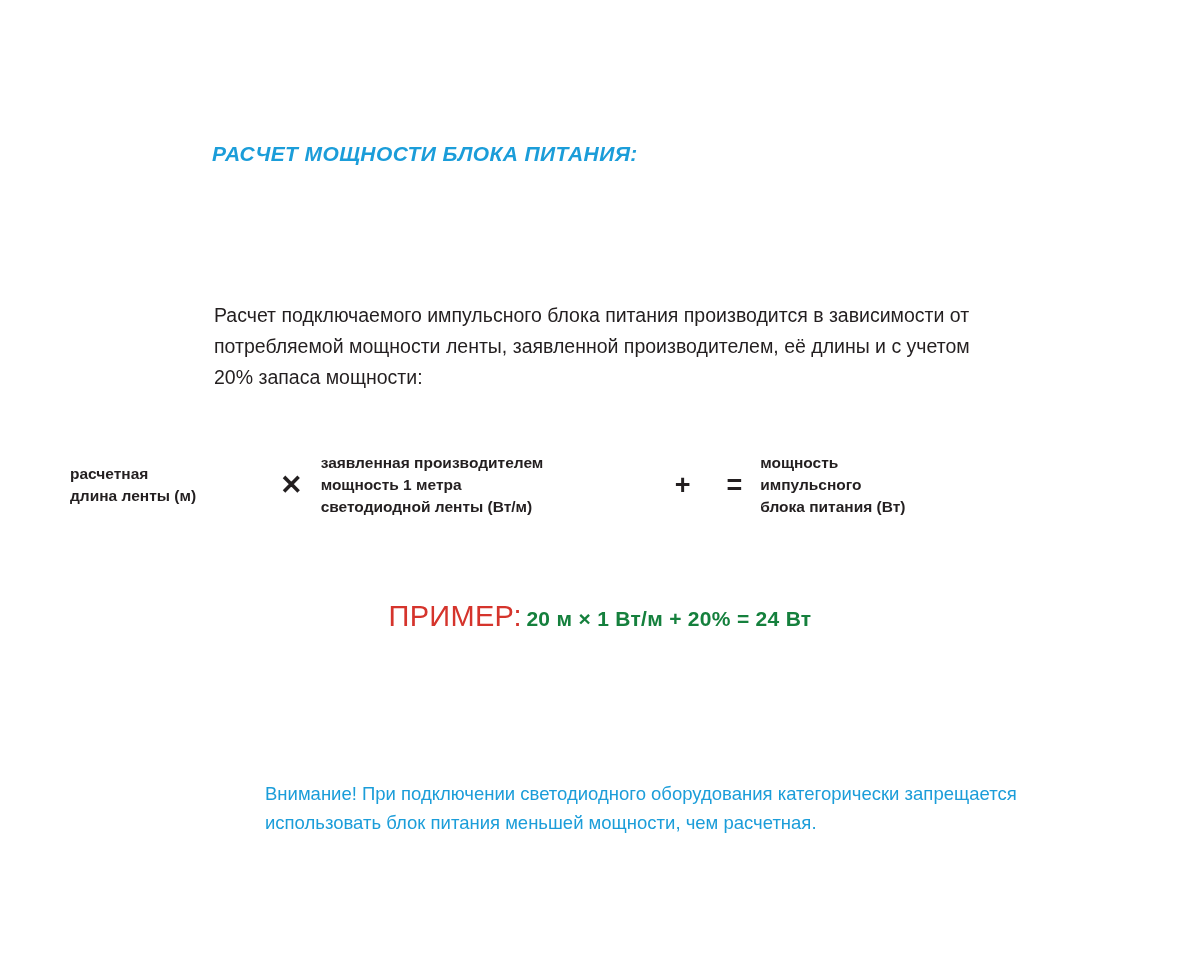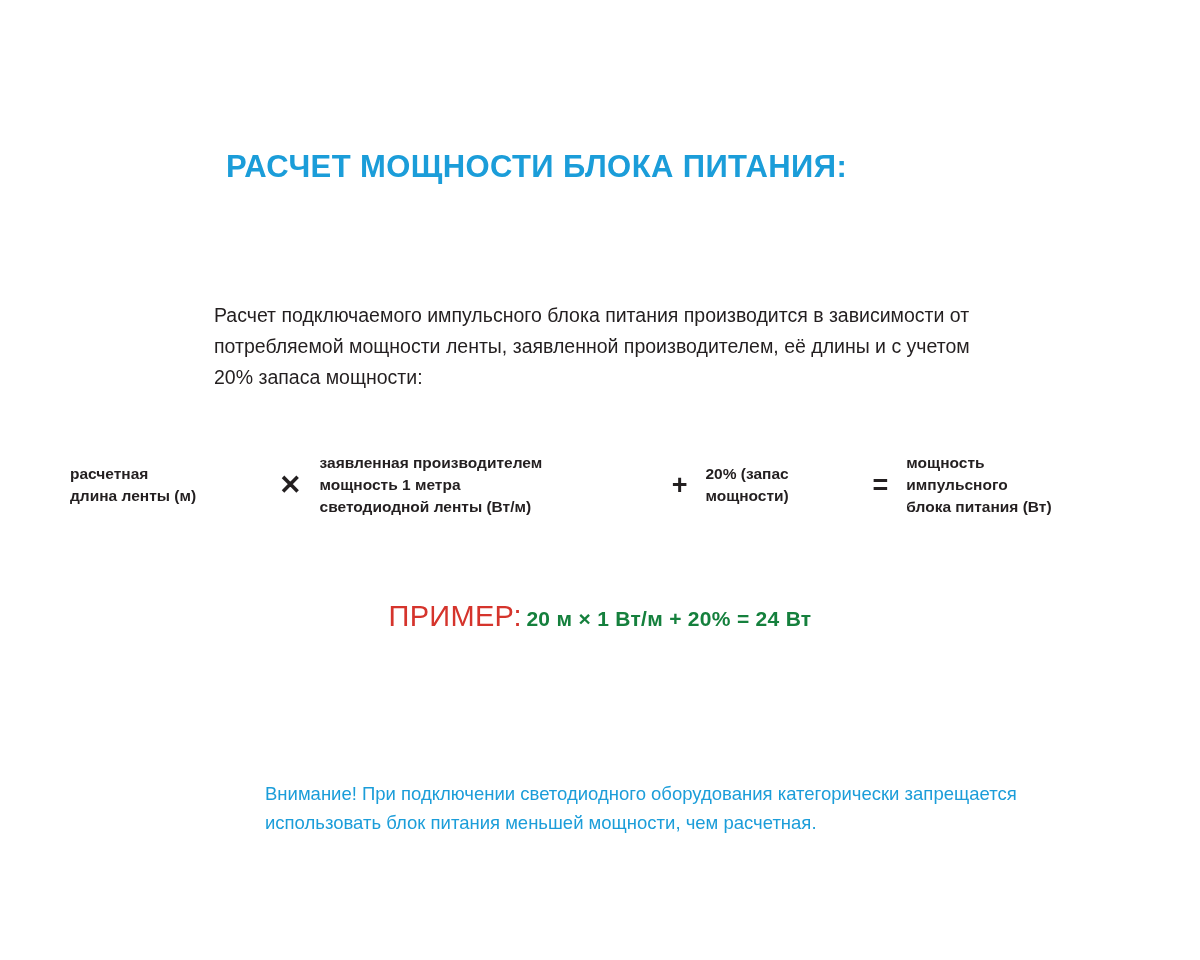--- a/index.html
+++ b/index.html
@@ -18,27 +18,28 @@
   .slide {
     position: relative;
     width: 1200px;
     height: 960px;
     box-sizing: border-box;
   }
 
   
   .title {
     position: absolute;
-    left: 226px;
+    left: 212px;
     top: 128px;
-    font-size: 31px;
+    font-size: 21px;
     font-weight: bold;
     letter-spacing: 0.4px;
     color: #1b9dd9;
     white-space: nowrap;
+    font-style: italic;
   }
 
   
   .intro {
     position: absolute;
     left: 214px;
     top: 280px;
     width: 790px;
     font-size: 19.5px;
     line-height: 31px;
@@ -122,22 +123,20 @@
   <p class="intro">Расчет подключаемого импульсного блока питания производится в зависимости от потребляемой мощности ленты, заявленной производителем, её длины и с учетом 20% запаса мощности:</p>
 
   <div class="formula">
     <div class="formula-term t1">расчетная
 длина ленты (м)</div>
     <div class="formula-op">✕</div>
     <div class="formula-term t2">заявленная производителем
 мощность 1 метра
 светодиодной ленты (Вт/м)</div>
     <div class="formula-op">+</div>
-    <div class="formula-term t3">20% (запас
-мощности)</div>
     <div class="formula-op">=</div>
     <div class="formula-term t4">мощность
 импульсного
 блока питания (Вт)</div>
   </div>
 
   <div class="example">
     <span class="example-label">ПРИМЕР:</span>
     <span class="example-value">20 м × 1 Вт/м + 20% = 24 Вт</span>
   </div>

